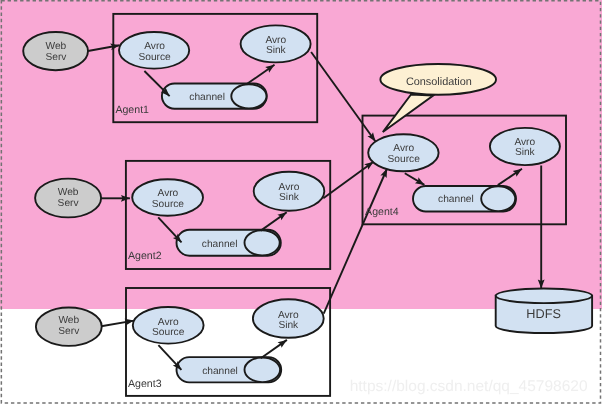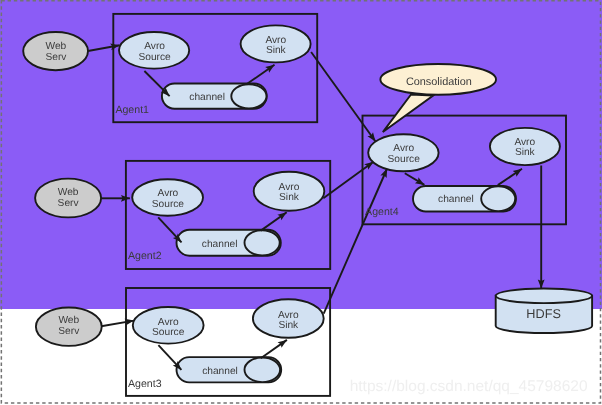--- a/index.html
+++ b/index.html
@@ -1,19 +1,19 @@
 <!DOCTYPE html>
 <html><head>
 <meta charset="utf-8">
 <title>Flume Consolidation Diagram</title>
 <style>
   html,body{margin:0;padding:0;}
   body{width:602px;height:405px;background:#ffffff;overflow:hidden;
        font-family:"Liberation Sans",sans-serif;}
-  #canvas{position:relative;width:602px;height:309px;background:#8b5cf6;}
+  #canvas{position:relative;width:602px;height:309px;background:#f9a8d4;}
   svg{display:block;}
   svg text{font-family:"Liberation Sans",sans-serif;fill:#3b3b3b;
        -webkit-font-smoothing:antialiased;text-rendering:geometricPrecision;}
   .wm{fill:#efefef;}
 </style>
 </head>
 <body>
 
 <div id="canvas">
 <svg width="602" height="405" viewBox="0 0 602 405" xmlns="http://www.w3.org/2000/svg">

